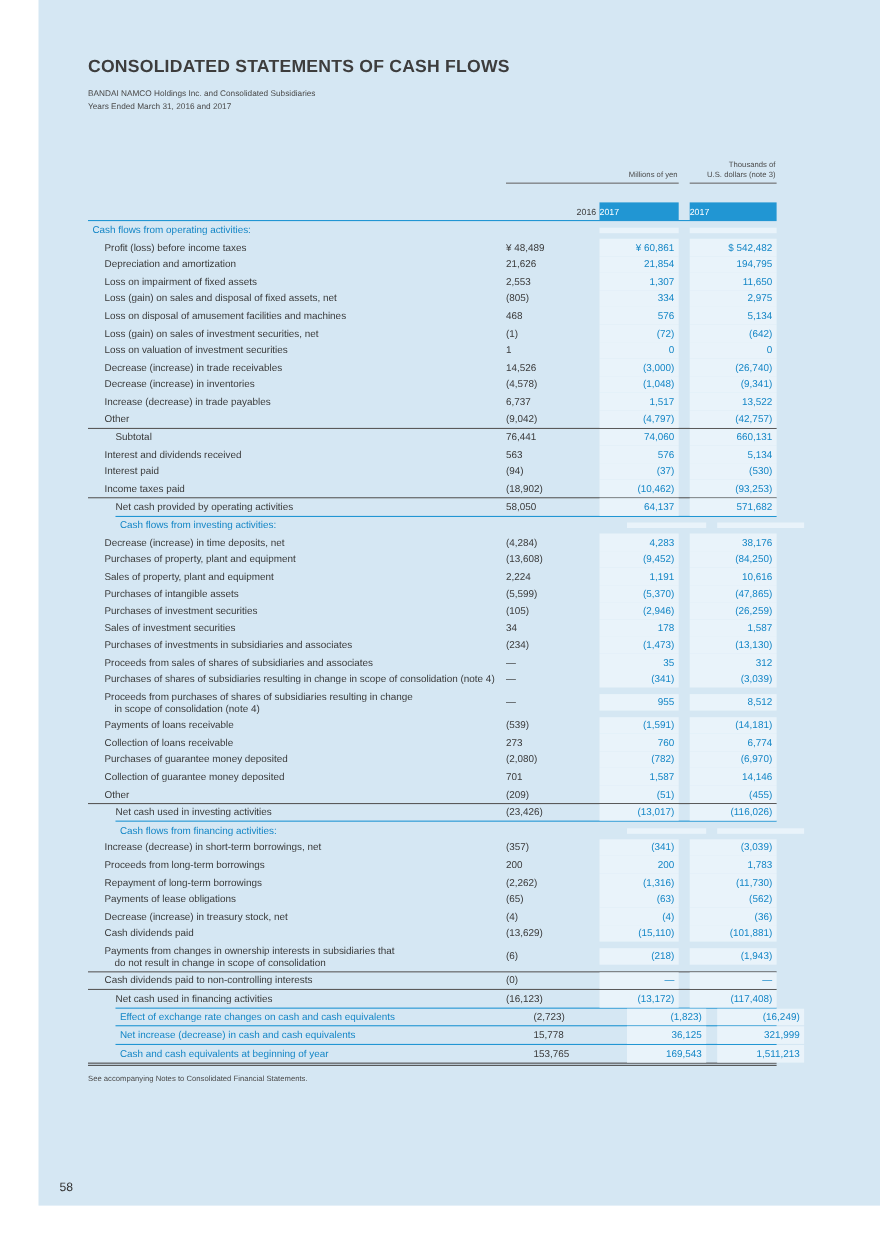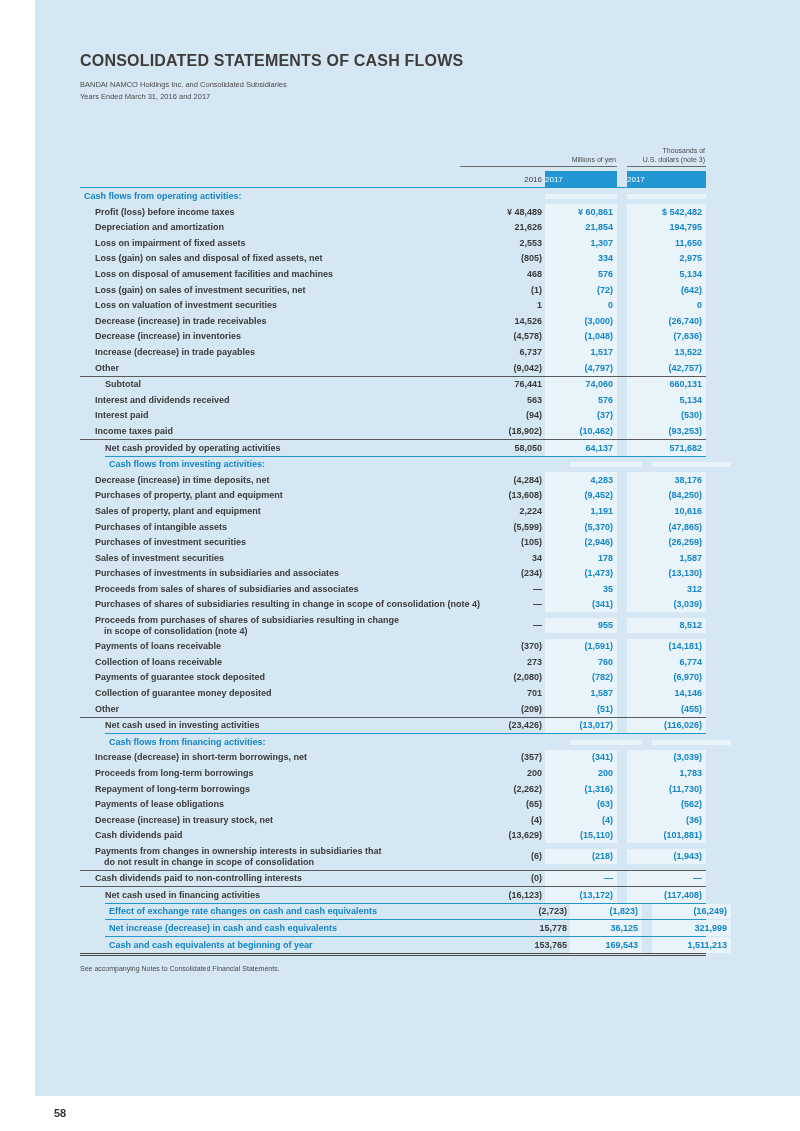--- a/index.html
+++ b/index.html
@@ -17,42 +17,42 @@
   h1.title { font-size: 16px; font-weight: bold; color: #3d3d3d; letter-spacing: 0.2px; margin-bottom: 9px; }
   .sub { font-size: 7.5px; color: #4a4a4a; line-height: 1.55; }
 
   .cf-table { width: 626px; margin-top: 44px; }
 
   
   .g-row { display: grid; grid-template-columns: 380px 157px 10px 79px; align-items: end; }
   .g-yen, .g-usd { font-size: 7px; color: #4a4a4a; text-align: right; padding: 0 1px 2px 0; border-bottom: 1px solid #6a6a6a; line-height: 1.3; }
 
   
-  .y-row { display: grid; grid-template-columns: 380px 85px 72px 10px 79px; align-items: end; margin-top: 4px; border-bottom: 1px solid var(--header-blue); }
+  .y-row { display: grid; grid-template-columns: 380px 85px 72px 10px 79px; align-items: end; margin-top: 17px; border-bottom: 1px solid var(--header-blue); }
   .y-2016 { font-size: 8px; color: var(--text-dark); text-align: right; padding: 3px 3px 3px 0; }
   .y-2017 { font-size: 8px; background: var(--header-blue); color: #ffffff; text-align: left; padding: 3.5px 4px 3.5px 0; }
 
   
-  .row { display: grid; grid-template-columns: 380px 85px 72px 10px 79px; align-items: center; font-size: 9px; font-weight: bold; }
+  .row { display: grid; grid-template-columns: 380px 85px 72px 10px 79px; align-items: center; font-size: 9px; }
   .row > div { padding-top: 2.6px; padding-bottom: 2.4px; line-height: 1.18; }
   .c0 { padding-left: 4px; white-space: nowrap; color: var(--text-dark); }
   .row.item .c0 { padding-left: 15px; }
   .row.subtotal .c0, .row.total .c0 { padding-left: 25px; }
   .row.section .c0, .row.grand .c0 { color: var(--blue-text); }
-  .c1 { text-align: right; padding-right: 3px; color: var(--text-dark); }
+  .c1 { padding-right: 3px; color: var(--text-dark); }
   .c2, .c4 { text-align: right; padding-right: 4px; color: var(--blue-text); background: var(--strip); }
   .line-dark { border-top: 1px solid #5a5a5a; }
   .line-blue { border-top: 1px solid var(--header-blue); margin-left: 25px; }
   .l2 { padding-left: 9px; }
   .suffix { color: var(--text-dark); }
 
   .double-rule { width: 626px; height: 3px; border-top: 1px solid #4a4a4a; border-bottom: 1px solid #4a4a4a; }
 
   .footnote { font-size: 7px; color: #4a4a4a; margin-top: 9px; }
-  .page-number { position: absolute; left: 18px; top: 1107px; font-size: 11px; font-weight: bold; color: #333333; padding-left: 36px; }
+  .page-number { position: absolute; left: 18px; top: 1074px; font-size: 11px; font-weight: normal; color: #333333; padding-left: 36px; }
 </style>
 </head>
 <body>
 
 <div class="page">
   <div class="blue-panel">
     <div class="doc">
       <h1 class="title">CONSOLIDATED STATEMENTS OF CASH FLOWS</h1>
       <div class="sub">BANDAI NAMCO Holdings Inc. and Consolidated Subsidiaries</div>
       <div class="sub">Years Ended March 31, 2016 and 2017</div>
@@ -140,21 +140,21 @@
               <div class="c1">14,526</div>
               <div class="c2">(3,000)</div>
               <div class="c3"></div>
               <div class="c4">(26,740)</div>
             </div>
             <div class="row item">
               <div class="c0">Decrease (increase) in inventories</div>
               <div class="c1">(4,578)</div>
               <div class="c2">(1,048)</div>
               <div class="c3"></div>
-              <div class="c4">(7,636)</div>
+              <div class="c4">(9,341)</div>
             </div>
             <div class="row item">
               <div class="c0">Increase (decrease) in trade payables</div>
               <div class="c1">6,737</div>
               <div class="c2">1,517</div>
               <div class="c3"></div>
               <div class="c4">13,522</div>
             </div>
             <div class="row item">
               <div class="c0">Other</div>
@@ -270,34 +270,34 @@
             </div>
             <div class="row item">
               <div class="c0">Proceeds from purchases of shares of subsidiaries resulting in change<br><span class="l2">in scope of consolidation (note 4)</span></div>
               <div class="c1">—</div>
               <div class="c2">955</div>
               <div class="c3"></div>
               <div class="c4">8,512</div>
             </div>
             <div class="row item">
               <div class="c0">Payments of loans receivable</div>
-              <div class="c1">(370)</div>
+              <div class="c1">(539)</div>
               <div class="c2">(1,591)</div>
               <div class="c3"></div>
               <div class="c4">(14,181)</div>
             </div>
             <div class="row item">
               <div class="c0">Collection of loans receivable</div>
               <div class="c1">273</div>
               <div class="c2">760</div>
               <div class="c3"></div>
               <div class="c4">6,774</div>
             </div>
             <div class="row item">
-              <div class="c0">Payments of guarantee stock deposited</div>
+              <div class="c0">Purchases of guarantee money deposited</div>
               <div class="c1">(2,080)</div>
               <div class="c2">(782)</div>
               <div class="c3"></div>
               <div class="c4">(6,970)</div>
             </div>
             <div class="row item">
               <div class="c0">Collection of guarantee money deposited</div>
               <div class="c1">701</div>
               <div class="c2">1,587</div>
               <div class="c3"></div>

